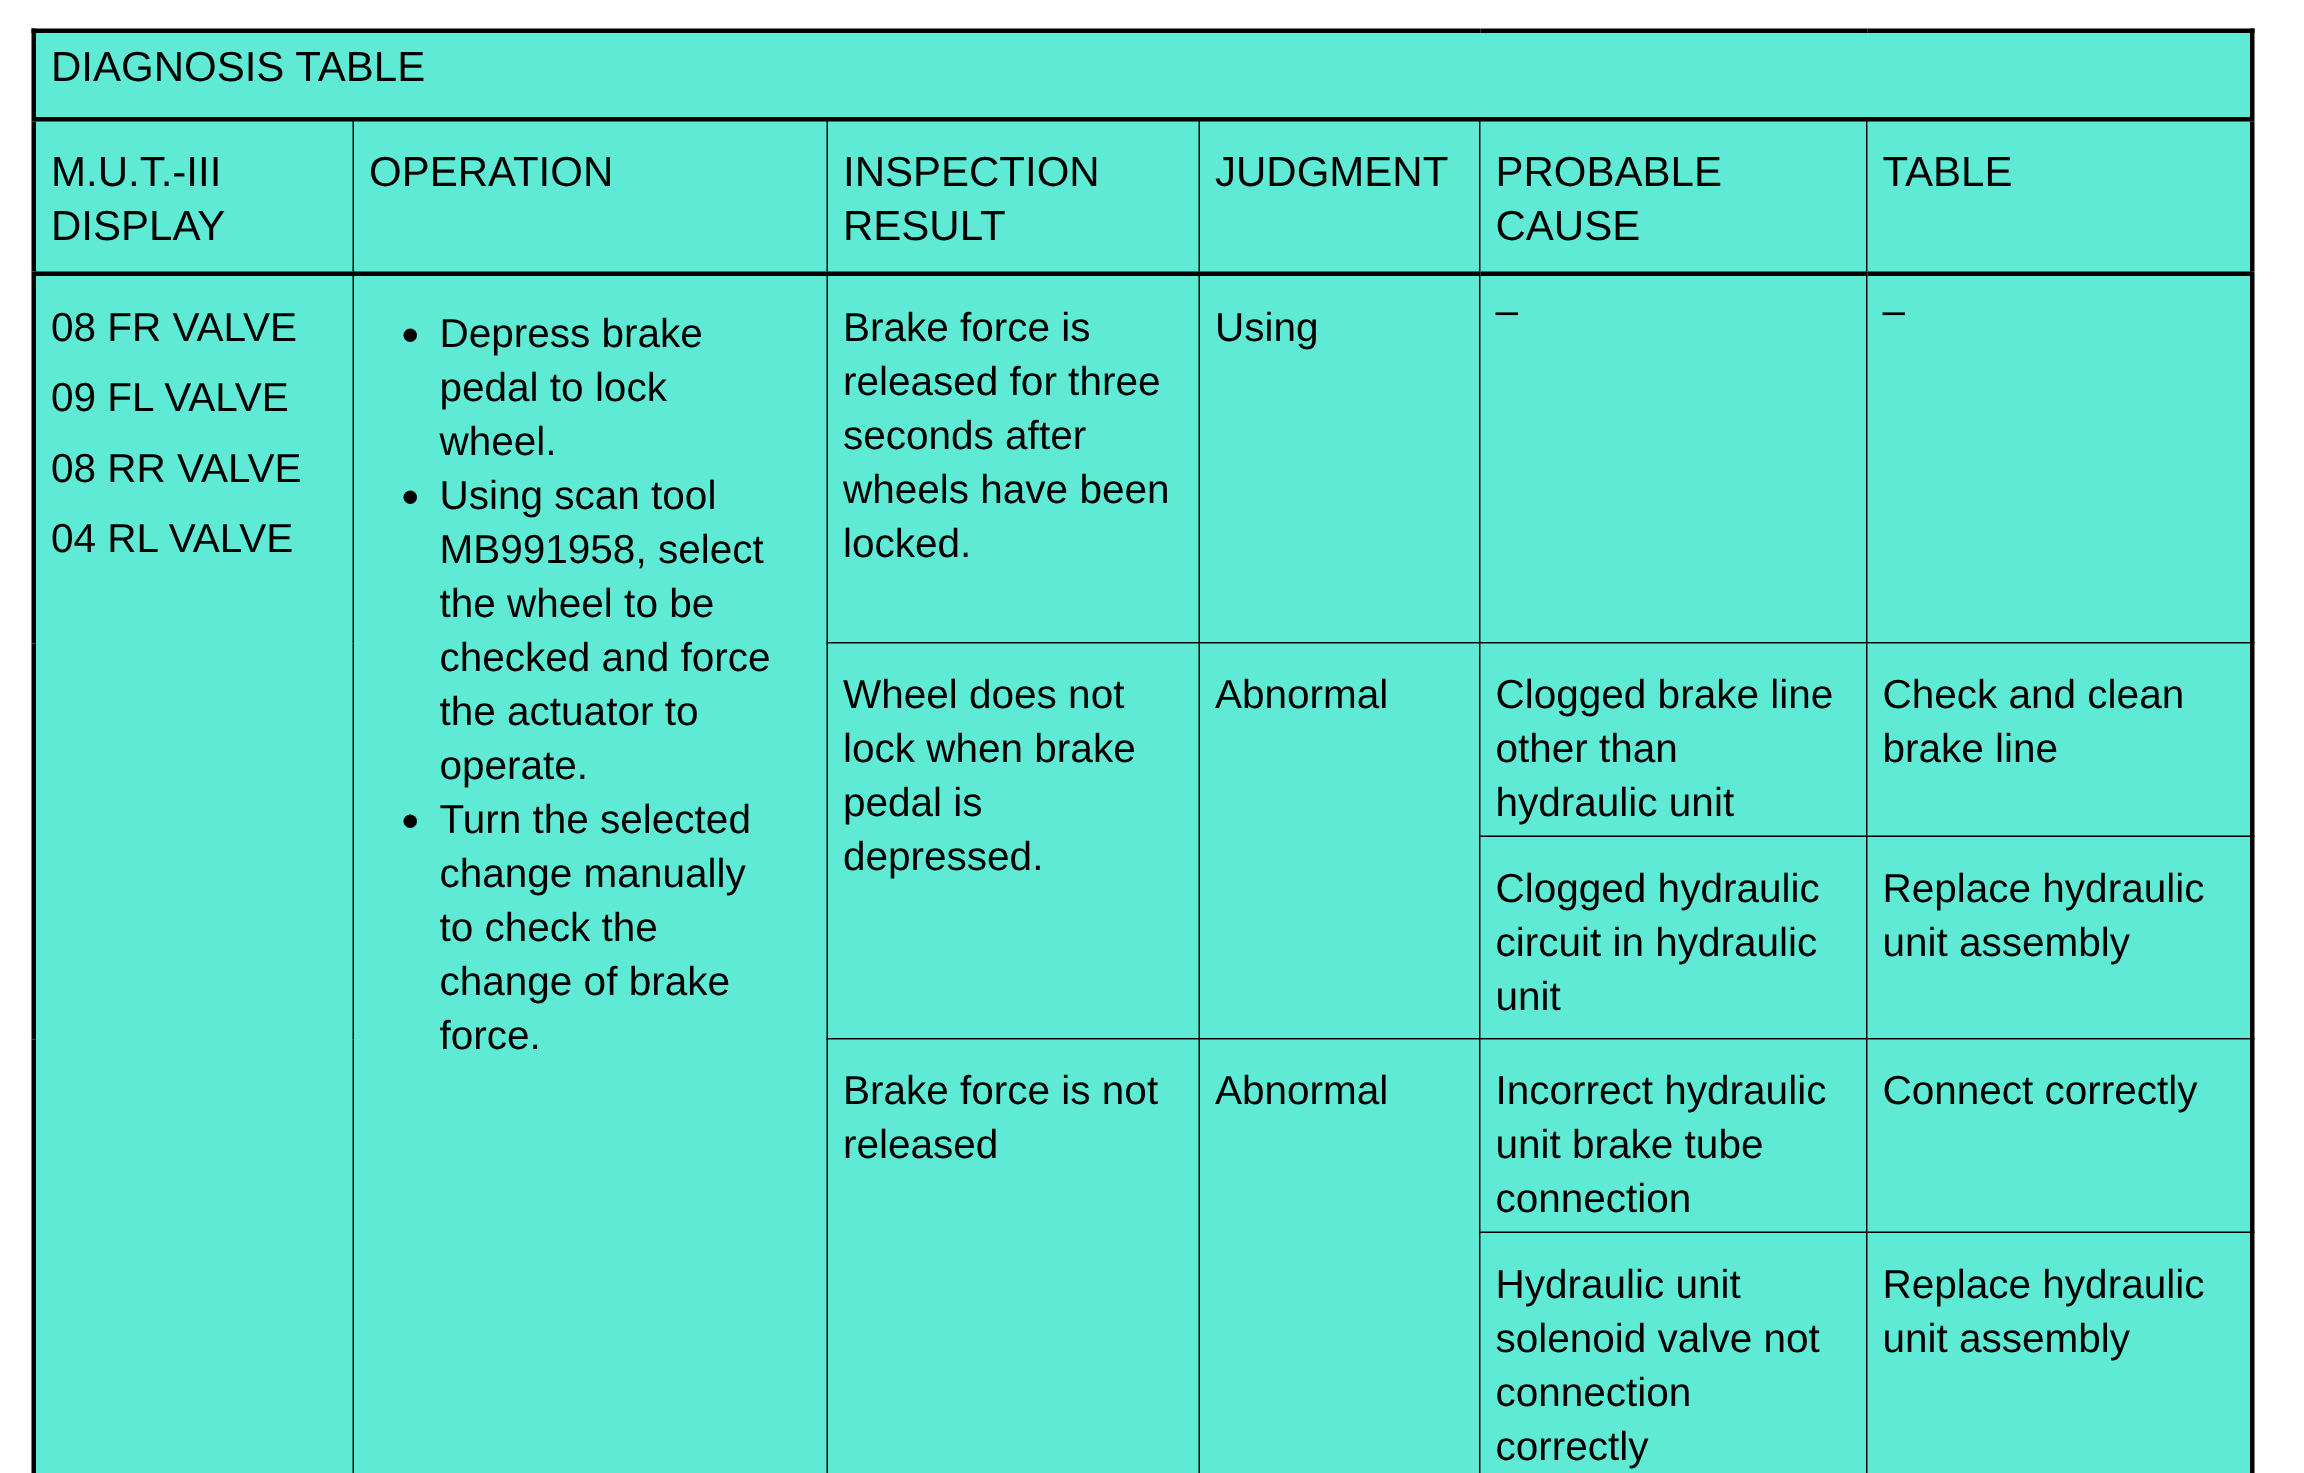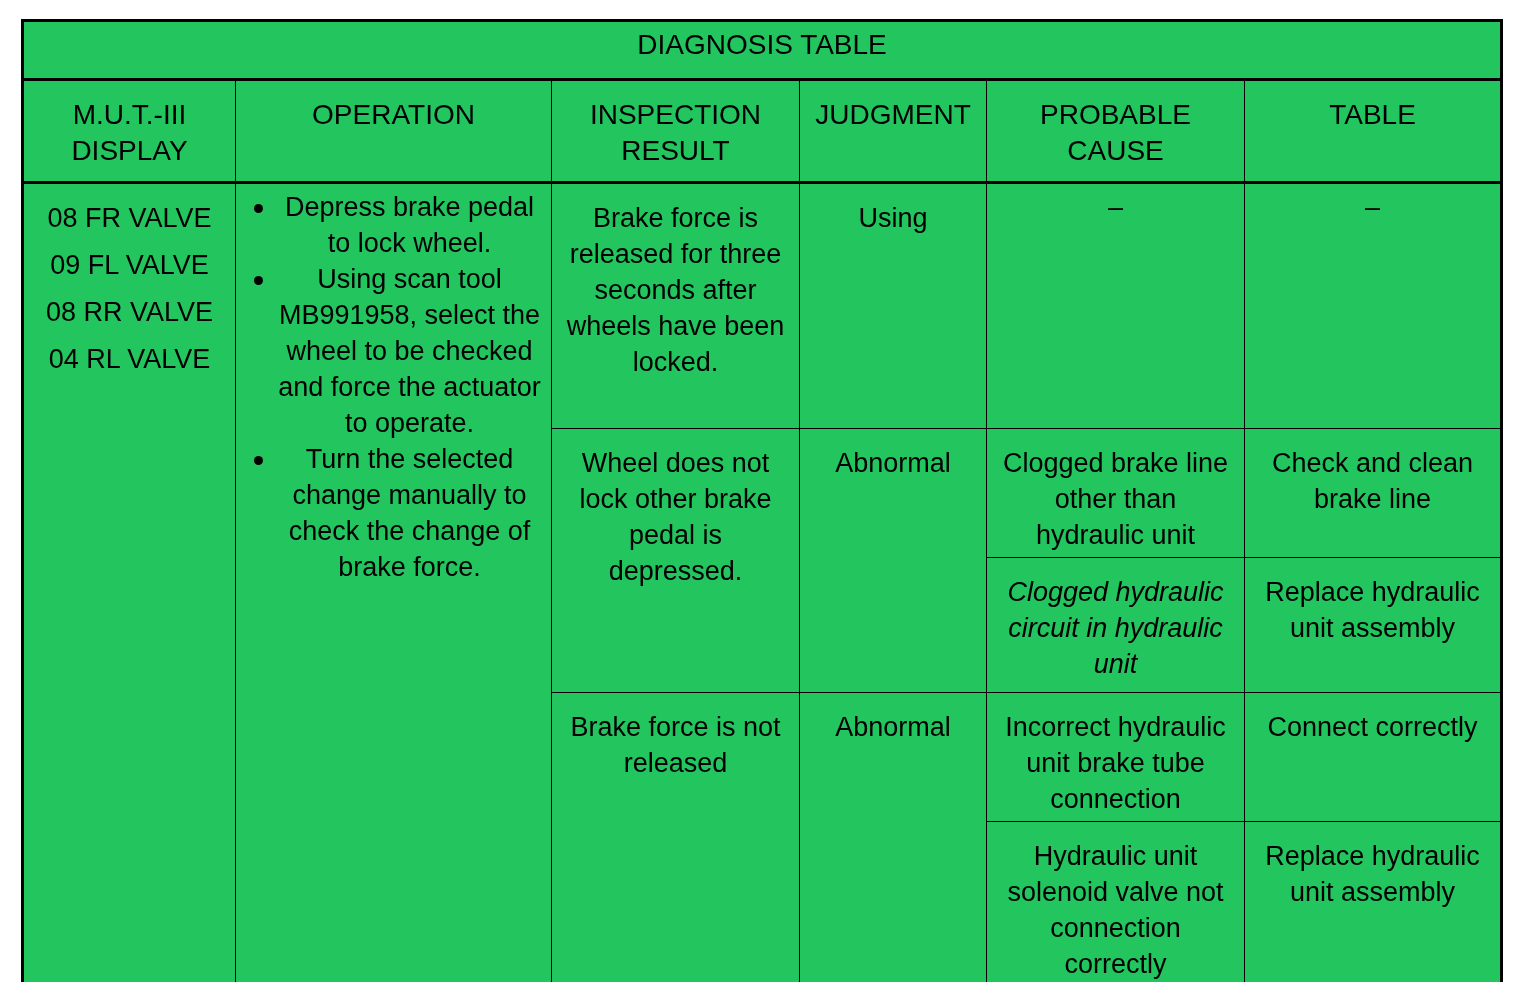--- a/index.html
+++ b/index.html
@@ -36,22 +36,22 @@
   }
 
   .diag-table td,
   .diag-table th {
     border: 1.5px solid #000000;
     vertical-align: top;
     padding: 5px 10px 4px 10px;
     font-size: 27px;
     line-height: 36px;
     font-weight: normal;
-    text-align: center;
-    background: #22c55e;
+    text-align: left;
+    background: #5eead4;
   }
 
   
   .title-cell {
     height: 47px;
     border-bottom: 3px solid #000000 !important;
     border-left: none !important;
     border-top: none !important;
     border-right: none !important;
     padding-top: 3px;
@@ -74,21 +74,21 @@
   }
 
   .cell-text {
     display: block;
     white-space: pre-line;
     margin-top: 11px;
   }
 
   
   ul.op-list {
-    margin: 0;
+    margin: 15px;
     padding: 0 0 0 32px;
     list-style: none;
   }
   ul.op-list li {
     position: relative;
     margin: 0 0 0 0;
     padding: 0;
     font-size: 27px;
     line-height: 36px;
   }
@@ -188,35 +188,35 @@
       <td>
         <span class="dash">–</span>
       </td>
       <td>
         <span class="dash">–</span>
       </td>
     </tr>
 
     <tr>
       <td rowspan="2" style="height:125px;">
-        <span class="cell-text">Wheel does not lock other brake pedal is depressed.</span>
+        <span class="cell-text">Wheel does not lock when brake pedal is depressed.</span>
       </td>
       <td rowspan="2">
         <span class="cell-text">Abnormal</span>
       </td>
       <td>
         <span class="cell-text">Clogged brake line other than hydraulic unit</span>
       </td>
       <td>
         <span class="cell-text">Check and clean brake line</span>
       </td>
     </tr>
 
     <tr>
-      <td style="height:125px;font-style:italic;">
+      <td style="height:125px;">
         <span class="cell-text">Clogged hydraulic circuit in hydraulic unit</span>
       </td>
       <td>
         <span class="cell-text">Replace hydraulic unit assembly</span>
       </td>
     </tr>
 
     <tr>
       <td rowspan="2" style="height:163px;">
         <span class="cell-text">Brake force is not released</span>

